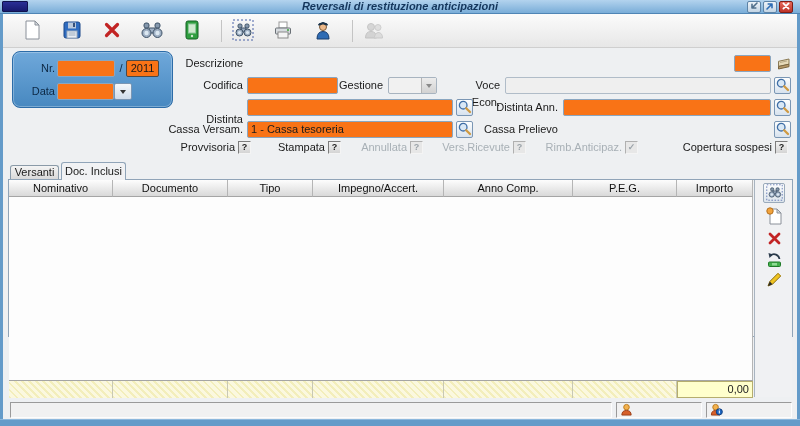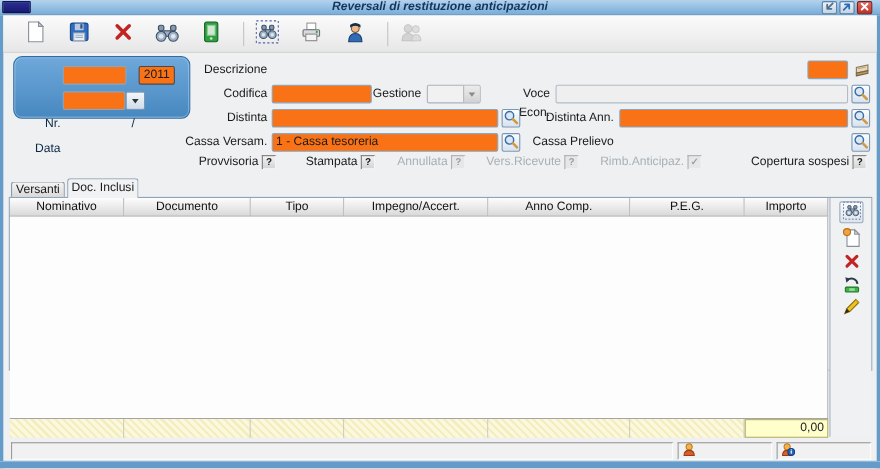--- a/index.html
+++ b/index.html
@@ -27,21 +27,21 @@
     display:flex; align-items:center; padding-left:16px; }
   .tbtn { width:26px; height:26px; display:flex; align-items:center; justify-content:center; margin-right:14px; }
   .tsep { width:1px; height:22px; background:#c4c4c4; margin:0 8px 0 2px; }
   .dim { opacity:.45; filter:grayscale(1); }
 
   
   .panel { position:absolute; left:12px; top:51px; width:161px; height:57px; border-radius:8px;
     background:linear-gradient(#6fa8da,#4788c0); border:1px solid #2c6ca8;
     box-shadow:inset 0 0 0 1px rgba(255,255,255,.28); }
   .lbl { position:absolute; height:17px; line-height:17px; text-align:right; color:#1a1a1a; }
-  .plbl { color:#0d2844; font-weight:normal;margin-top:44px; }
+  .plbl { color:#0d2844; font-weight:normal; }
   .tb { position:absolute; height:17px; border:1px solid #8aa6c0; border-radius:2px; background:#f97316;
     padding:0 3px; line-height:15px; white-space:nowrap; overflow:hidden; }
   .tb.dis { background:#efefef; border-color:#b0bcc8; color:#777; }
   .tb.year { border-color:#4a4a4a; text-align:center; padding:0 1px; }
   .caret { display:inline-block; width:1px; height:11px; background:#000; vertical-align:-1px; margin-left:1px; }
   .sbtn { position:absolute; width:17px; height:17px; border:1px solid #7a96b4; border-radius:2px;
     background:linear-gradient(#fdfefe,#d7e2ee); display:flex; align-items:center; justify-content:center; }
   .combo { position:absolute; height:17px; border:1px solid #a8b4c0; border-radius:2px; background:#f1f1f1; display:flex; }
   .combo .val { flex:1; }
   .combo .cbtn { width:15px; background:linear-gradient(#ececec,#d2d2d2); border-left:1px solid #b4b4b4;
@@ -247,21 +247,21 @@
   </div>
   <div class="lbl" style="left:448px;top:77px;width:52px">Voce Econ.</div>
   <div class="tb dis" style="left:505px;top:77px;width:266px"><span></span></div>
   <div class="sbtn" style="left:774px;top:77px">
     <span><svg width="15" height="15" viewBox="0 0 15 15">
           <circle cx="6.2" cy="6.2" r="3.8" fill="#d9e8f6" stroke="#3f6ea6" stroke-width="1.3"></circle>
           <line x1="9.2" y1="9.2" x2="13" y2="13" stroke="#cf9a42" stroke-width="2.3" stroke-linecap="round"></line>
         </svg></span>
   </div>
 
-  <div class="lbl" style="left:175px;top:99px;width:68px">Distinta</div>
+  <div class="lbl" style="left:175px;top:111px;width:68px">Distinta</div>
   <div class="tb" style="left:247px;top:99px;width:206px"><span></span></div>
   <div class="sbtn" style="left:456px;top:99px">
     <span><svg width="15" height="15" viewBox="0 0 15 15">
           <circle cx="6.2" cy="6.2" r="3.8" fill="#d9e8f6" stroke="#3f6ea6" stroke-width="1.3"></circle>
           <line x1="9.2" y1="9.2" x2="13" y2="13" stroke="#cf9a42" stroke-width="2.3" stroke-linecap="round"></line>
         </svg></span>
   </div>
   <div class="lbl" style="left:483px;top:99px;width:75px">Distinta Ann.</div>
   <div class="tb" style="left:563px;top:99px;width:208px"><span></span></div>
   <div class="sbtn" style="left:774px;top:99px">

